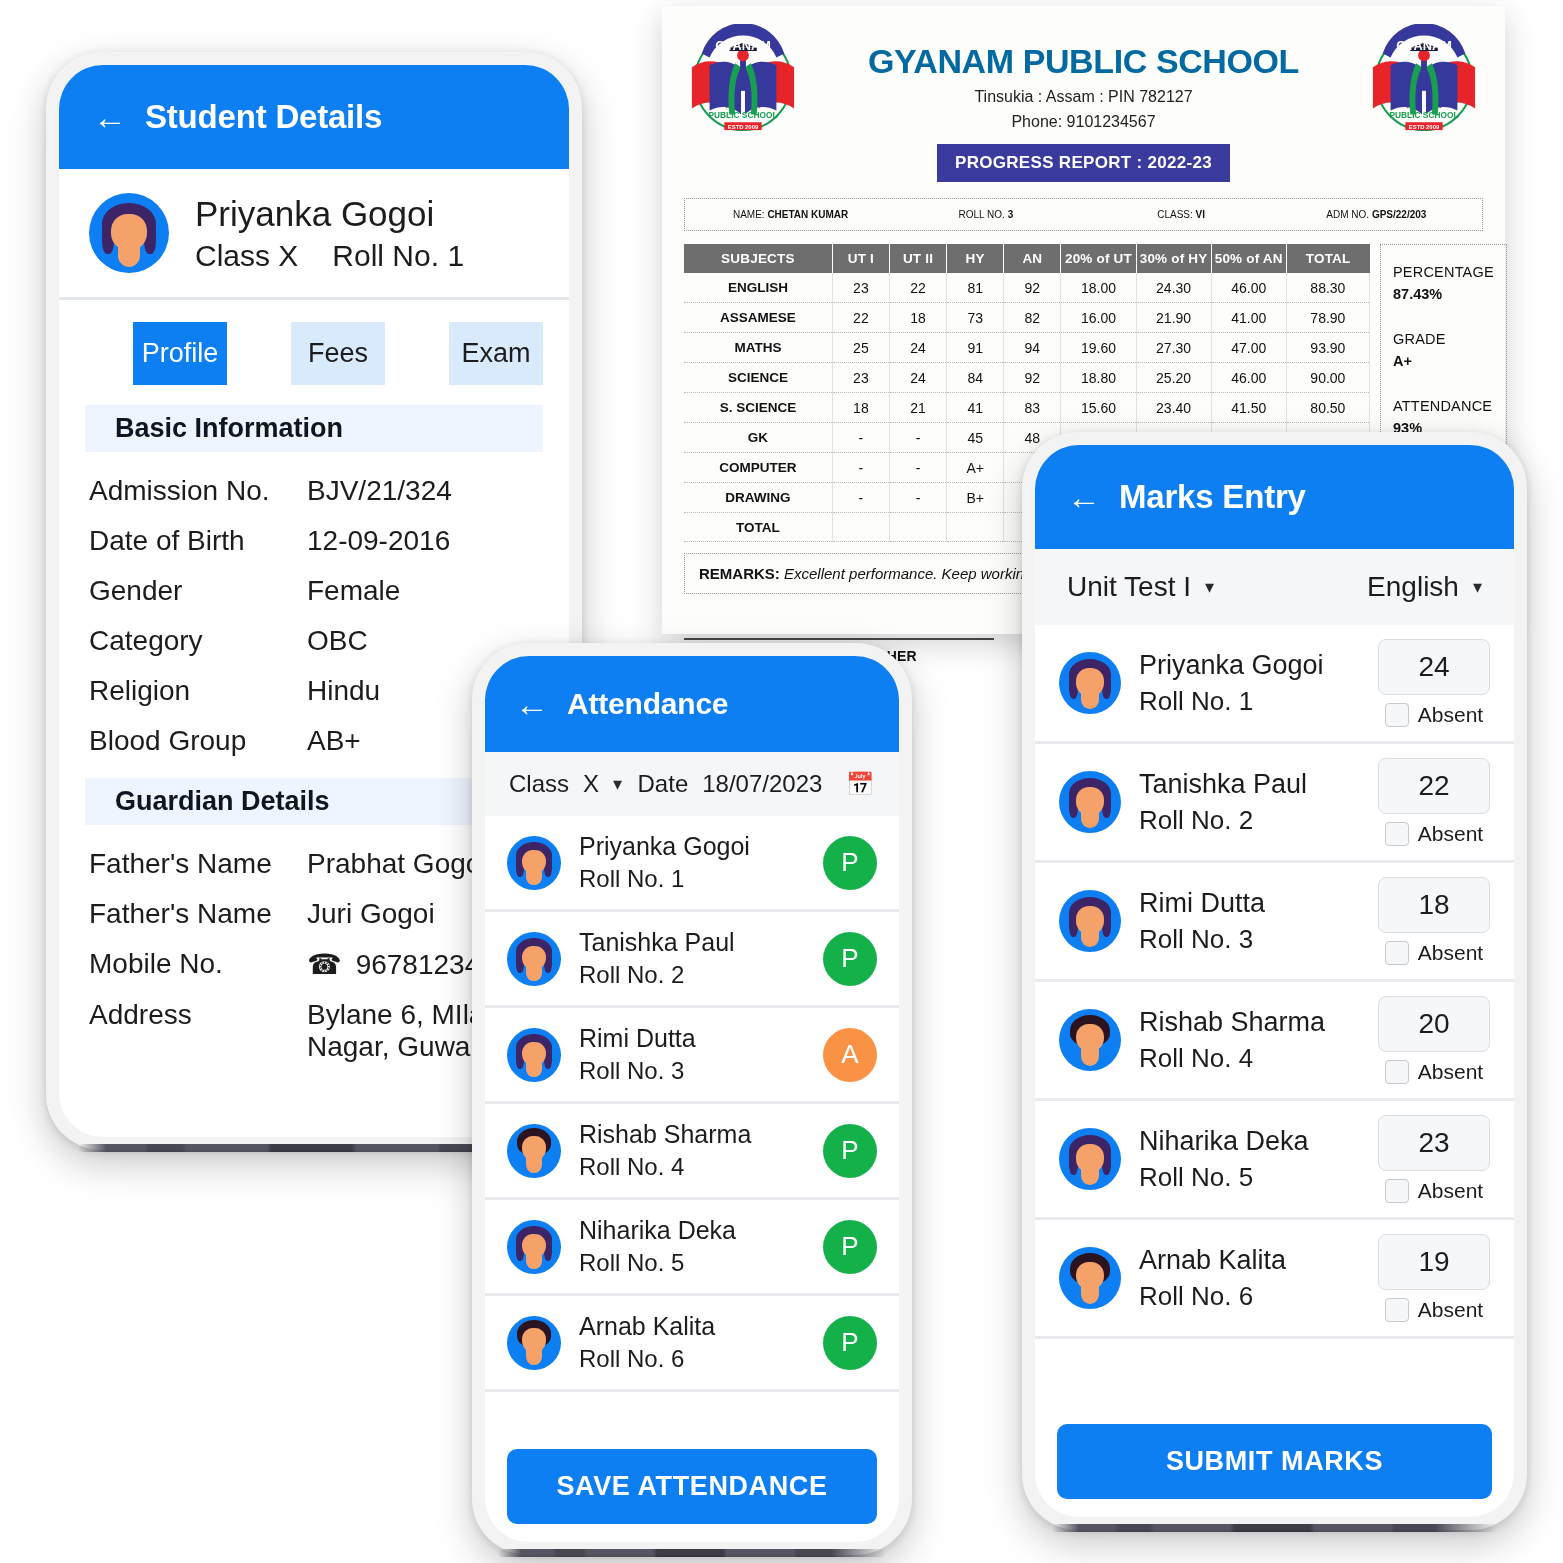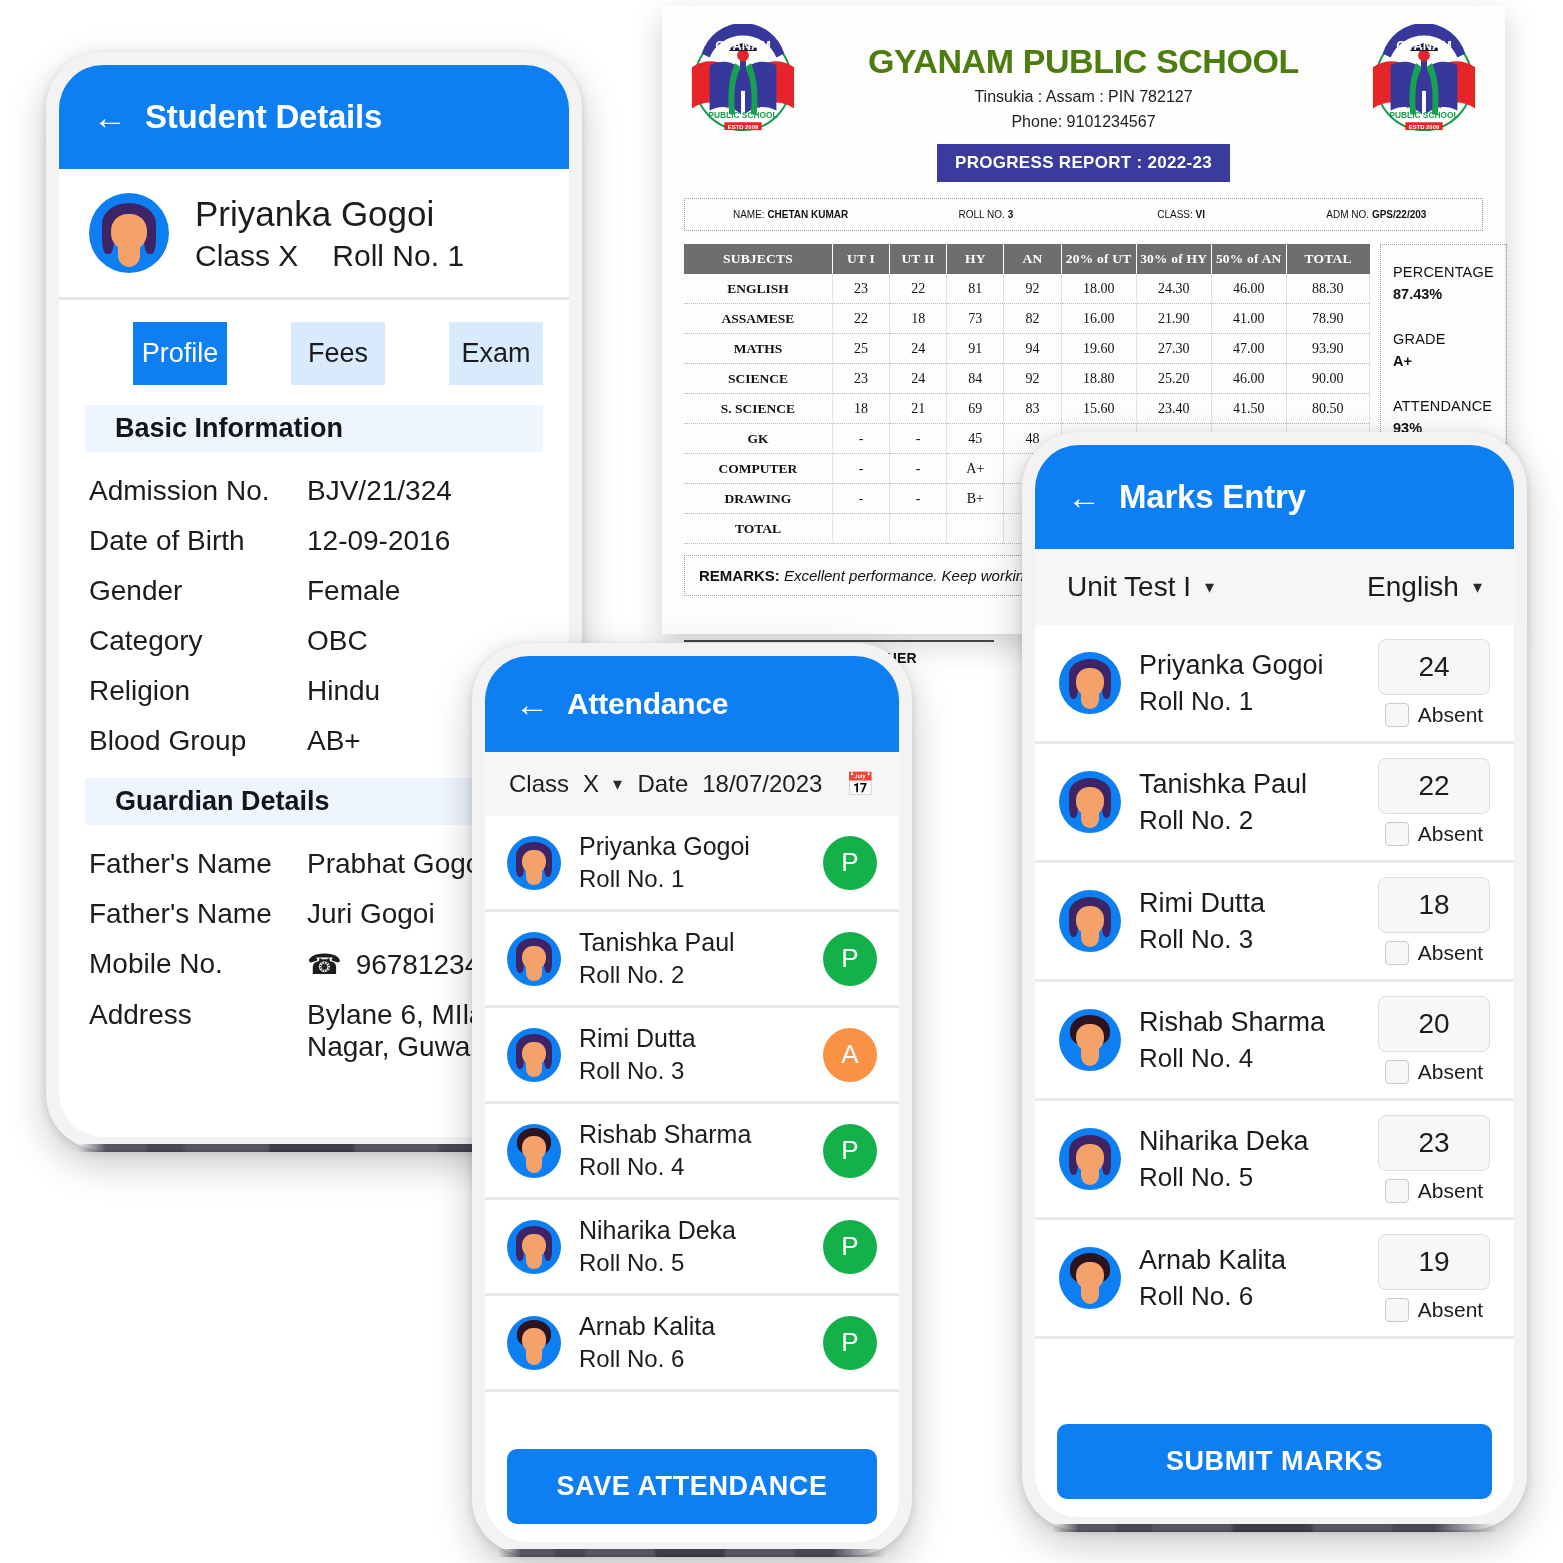--- a/index.html
+++ b/index.html
@@ -90,21 +90,21 @@
 
   
   #report {
     position: absolute; left: 662px; top: 6px;
     width: 843px; height: 628px;
     background: #fdfdfb;
     box-shadow: 0 10px 30px rgba(0,0,0,0.18);
   }
   .rpt-head { display: flex; align-items: flex-start; padding: 18px 22px 0 22px; }
   .rpt-center { flex: 1; text-align: center; padding-top: 18px; }
-  .rpt-school { font-size: 34px; font-weight: 700; letter-spacing: -0.4px; color: #4d7c0f; }
+  .rpt-school { font-size: 34px; font-weight: 700; letter-spacing: -0.4px; color: #0369a1; }
   .rpt-line { font-size: 16px; color: #222; margin-top: 7px; }
   .rpt-badge {
     display: inline-block; margin-top: 13px;
     background: #3b3b9e; color: #fff;
     font-size: 17px; font-weight: 700; letter-spacing: .3px;
     padding: 9px 18px;
   }
   
   .logo { width: 118px; height: 112px; flex: none; position: relative; }
   .logo svg { width: 100%; height: 100%; display: block; }
@@ -112,21 +112,21 @@
   .rpt-idbar {
     margin: 16px 22px 0 22px;
     border: 1px dotted #999;
     display: flex; align-items: center;
     padding: 10px 8px; font-size: 10px; color: #111;
   }
   .rpt-idbar span { flex: 1; text-align: center; }
   .rpt-idbar b { font-weight: 700; }
 
   .rpt-body { display: flex; gap: 10px; margin: 13px 22px 0 22px; }
-  table.marks { border-collapse: collapse; flex: none; width: 686px; font-family: Liberation Serif, serif; }
+  table.marks { border-collapse: collapse; flex: none; width: 686px; }
   table.marks th {
     background: #6e6e6e; color: #fff;
     font-size: 13.5px; font-weight: 700;
     padding: 7px 2px; border-right: 1px solid #fdfdfb;
     letter-spacing: .2px;
   }
   table.marks th:last-child { border-right: none; }
   table.marks td {
     font-size: 14px; color: #111; text-align: center;
     padding: 6.5px 2px;
@@ -357,21 +357,21 @@
               <td>92</td>
               <td>18.80</td>
               <td>25.20</td>
               <td>46.00</td>
               <td>90.00</td>
             </tr>
             <tr>
               <td class="subj">S. SCIENCE</td>
               <td>18</td>
               <td>21</td>
-              <td>69</td>
+              <td>41</td>
               <td>83</td>
               <td>15.60</td>
               <td>23.40</td>
               <td>41.50</td>
               <td>80.50</td>
             </tr>
             <tr>
               <td class="subj">GK</td>
               <td>-</td>
               <td>-</td>

